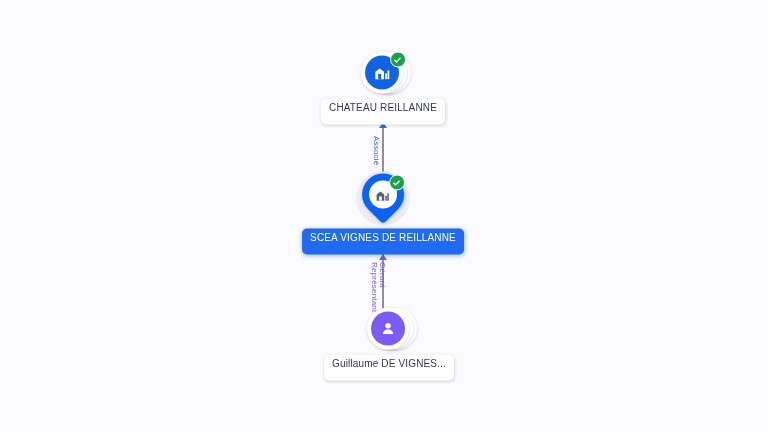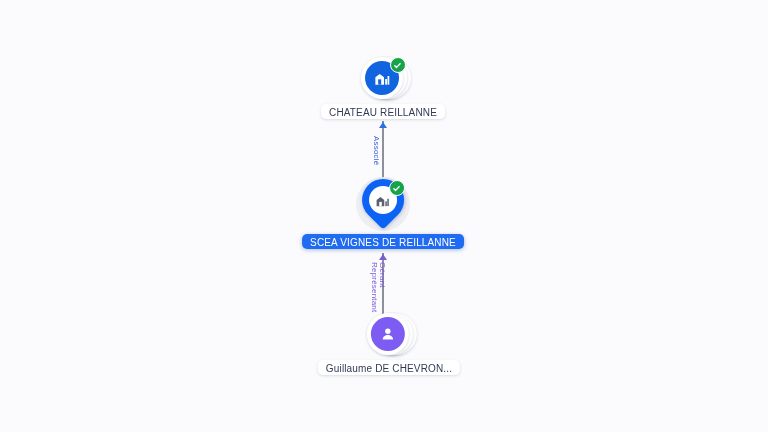--- a/index.html
+++ b/index.html
@@ -163,21 +163,21 @@
     align-items: center;
     justify-content: center;
     right: 5px;
     top: 3px;
     z-index: 6;
   }
 
   
   .node-label {
     margin-top: 3px;
-    padding: 3px 8px 1px 8px;
+    padding: 3px 8px 12px 8px;
     border-radius: 5px;
     font-size: 10px;
     letter-spacing: 0.15px;
     white-space: nowrap;
     line-height: 11px;
   }
   .node-label.plain {
     background: #ffffff;
     color: #333a56;
     box-shadow: 0 1px 3px rgba(40,50,90,0.16);
@@ -250,16 +250,16 @@
       <div class="card c3"></div>
       <div class="card c2"></div>
       <div class="card c1"></div>
       <div class="avatar purple">
         <svg width="18" height="18" viewBox="0 0 24 24" aria-hidden="true">
           <circle cx="12" cy="8.4" r="3.6" fill="#ffffff"></circle>
           <path d="M5.2 19.2c0-3.7 3.1-5.8 6.8-5.8s6.8 2.1 6.8 5.8z" fill="#ffffff"></path>
         </svg>
       </div>
     </div>
-    <div class="node-label plain">Guillaume DE CHEVRON...</div>
+    <div class="node-label plain">Guillaume DE VIGNES...</div>
   </div>
 
 </div>
 
 </body></html>

